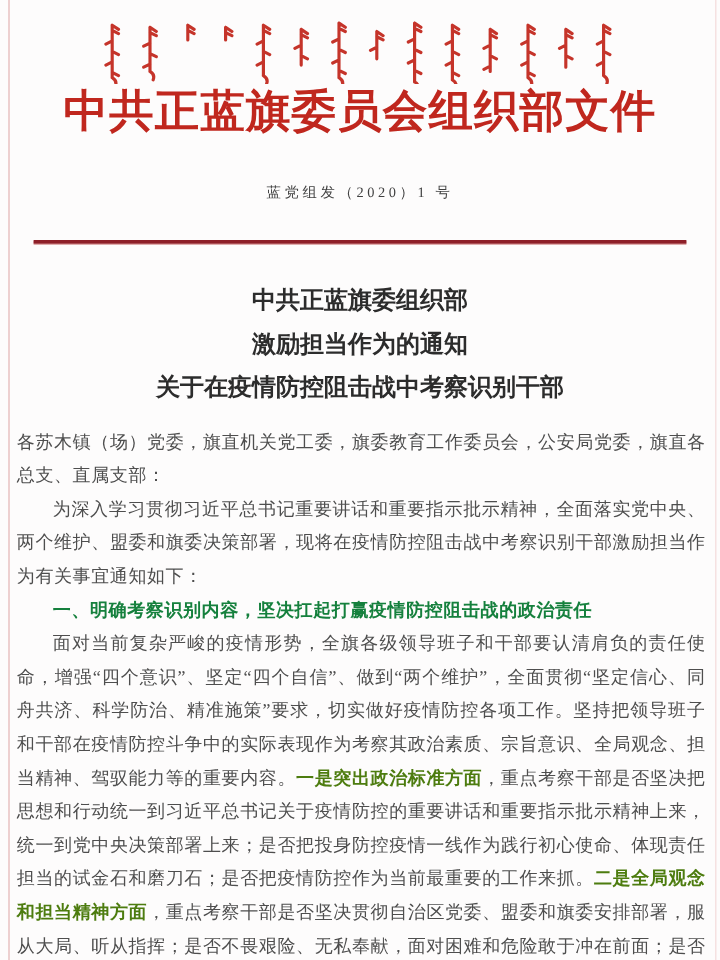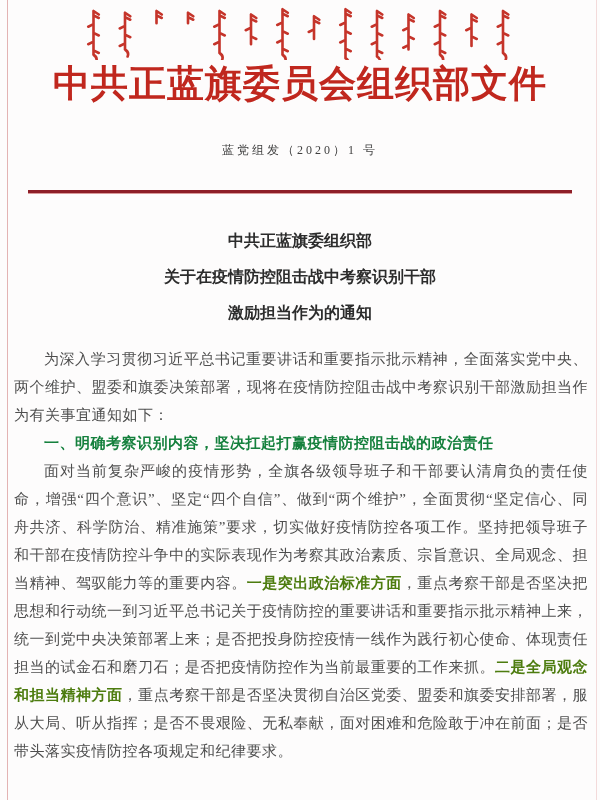--- a/index.html
+++ b/index.html
@@ -6,42 +6,42 @@
   .page{
     position:relative;
     width:600px;height:800px;
     background:#fdfcfc;
     overflow:hidden;
     font-family:"Liberation Serif","DejaVu Serif",serif;
   }
   .edge-left{position:absolute;left:7px;top:0;bottom:0;width:1px;background:#e3b3b3;}
   .edge-right{position:absolute;right:3px;top:0;bottom:0;width:1px;background:#f3dada;}
 
-  .masthead{padding-top:4px;text-align:center;}
+  .masthead{padding-top:14px;text-align:center;}
   .banner{display:block;margin:0 auto;width:500px;height:56px;}
   .org-title{
     margin:2px 0 0;
     font-size:37px;line-height:44px;
     font-weight:700;color:#c0271e;
     letter-spacing:1px;white-space:nowrap;
   }
 
   .doc-number{
     margin-top:34px;text-align:center;
     font-size:12px;line-height:20px;color:#3f3f3f;letter-spacing:3px;
   }
 
   .red-rule{
     border:none;height:3px;background:#8e1f28;
     margin:30px 28px 0 28px;box-shadow:0 1px 0 #d99a9a;
   }
 
   .doc-title{
     margin-top:30px;text-align:center;
-    font-size:16px;line-height:36px;font-weight:700;color:#2c2c2c;
+    font-size:20px;line-height:36px;font-weight:700;color:#2c2c2c;
   }
 
   .body-block{
     margin:14px 12px 0 14px;
     font-size:15px;line-height:28px;
     color:#4e4e4e;text-align:justify;
     letter-spacing:0.5px;
   }
   .body-block p{margin:0;}
   .indent{text-indent:2em;}
@@ -61,22 +61,23 @@
       </svg>
     <h1 class="org-title">中共正蓝旗委员会组织部文件</h1>
   </header>
 
   <div class="doc-number">蓝党组发（2020）1 号</div>
 
   <hr class="red-rule">
 
   <div class="doc-title">
     <div>中共正蓝旗委组织部</div>
+    <div>激励担当作为的通知</div>
     <div>关于在疫情防控阻击战中考察识别干部</div>
-    <div>激励担当作为的通知</div>
   </div>
 
   <div class="body-block">
+    <p>各苏木镇（场）党委，旗直机关党工委，旗委教育工作委员会，公安局党委，旗直各总支、直属支部：</p>
     <p class="indent">为深入学习贯彻习近平总书记重要讲话和重要指示批示精神，全面落实党中央、两个维护、盟委和旗委决策部署，现将在疫情防控阻击战中考察识别干部激励担当作为有关事宜通知如下：</p>
     <p class="indent sec-heading">一、明确考察识别内容，坚决扛起打赢疫情防控阻击战的政治责任</p>
     <p class="indent" id="section1-body"><span>面对当前复杂严峻的疫情形势，全旗各级领导班子和干部要认清肩负的责任使命，增强“四个意识”、坚定“四个自信”、做到“两个维护”，全面贯彻“坚定信心、同舟共济、科学防治、精准施策”要求，切实做好疫情防控各项工作。坚持把领导班子和干部在疫情防控斗争中的实际表现作为考察其政治素质、宗旨意识、全局观念、担当精神、驾驭能力等的重要内容。</span><span class="b">一是突出政治标准方面</span><span>，重点考察干部是否坚决把思想和行动统一到习近平总书记关于疫情防控的重要讲话和重要指示批示精神上来，统一到党中央决策部署上来；是否把投身防控疫情一线作为践行初心使命、体现责任担当的试金石和磨刀石；是否把疫情防控作为当前最重要的工作来抓。</span><span class="b">二是全局观念和担当精神方面</span><span>，重点考察干部是否坚决贯彻自治区党委、盟委和旗委安排部署，服从大局、听从指挥；是否不畏艰险、无私奉献，面对困难和危险敢于冲在前面；是否带头落实疫情防控各项规定和纪律要求。</span></p>
   </div>
 </div>
 
 </body></html>

